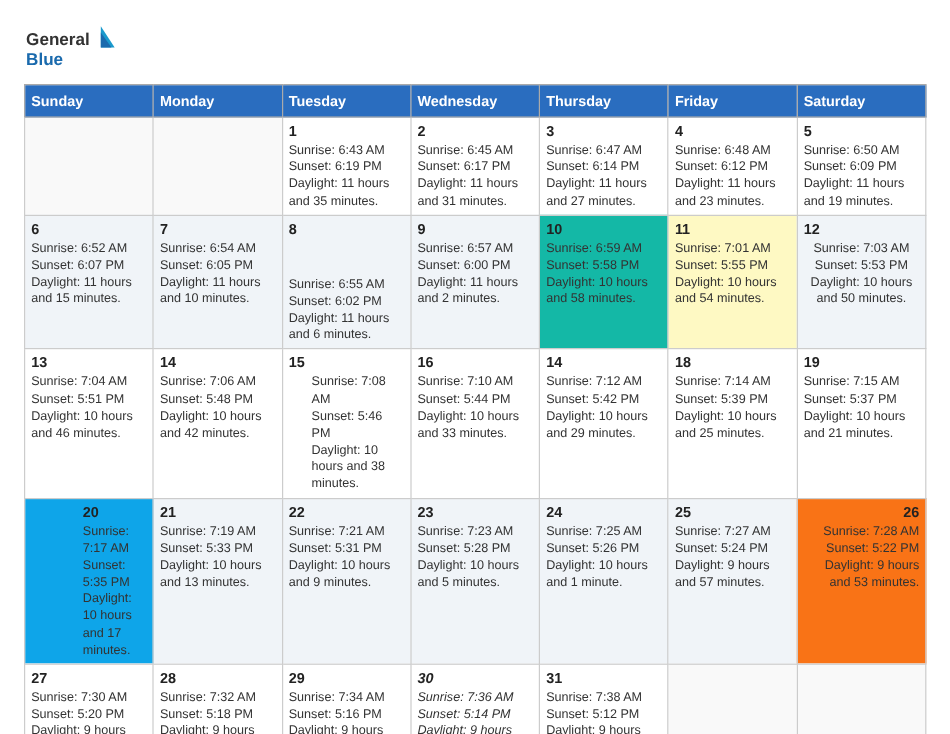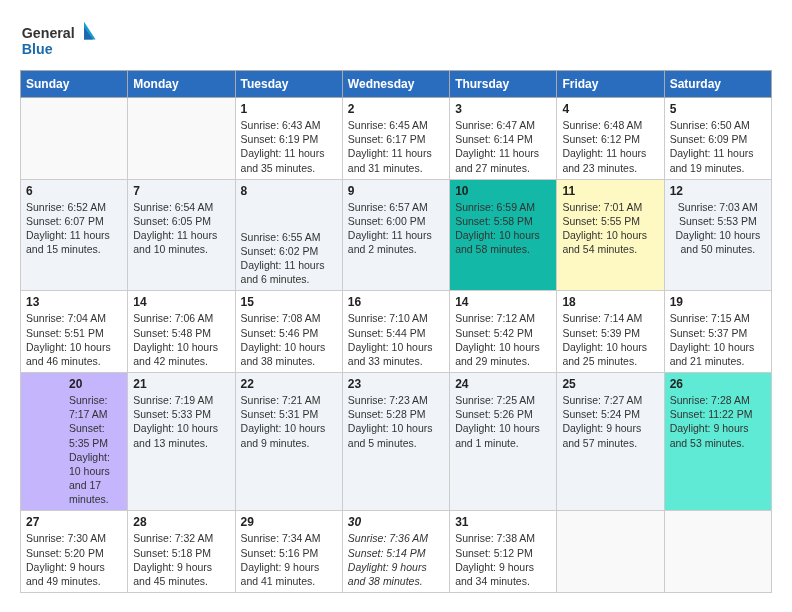--- a/index.html
+++ b/index.html
@@ -197,21 +197,21 @@
 Daylight: 10 hours and 46 minutes.</div>
         </td>
         <td style="background: rgb(255, 255, 255);">
           <span class="day-num">14</span>
           <div class="day-info" style="white-space: pre-line;">Sunrise: 7:06 AM
 Sunset: 5:48 PM
 Daylight: 10 hours and 42 minutes.</div>
         </td>
         <td style="background: rgb(255, 255, 255);">
           <span class="day-num">15</span>
-          <div class="day-info" style="white-space: pre-line;">Sunrise: 7:08 AM
+          <div class="day-info" style="white-space: pre-line; margin-left: 19px;">Sunrise: 7:08 AM
 Sunset: 5:46 PM
 Daylight: 10 hours and 38 minutes.</div>
         </td>
         <td style="background: rgb(255, 255, 255);">
           <span class="day-num">16</span>
           <div class="day-info" style="white-space: pre-line;">Sunrise: 7:10 AM
 Sunset: 5:44 PM
 Daylight: 10 hours and 33 minutes.</div>
         </td>
         <td style="background: rgb(255, 255, 255);">
@@ -227,21 +227,21 @@
 Daylight: 10 hours and 25 minutes.</div>
         </td>
         <td style="background: rgb(255, 255, 255);">
           <span class="day-num">19</span>
           <div class="day-info" style="white-space: pre-line;">Sunrise: 7:15 AM
 Sunset: 5:37 PM
 Daylight: 10 hours and 21 minutes.</div>
         </td>
       </tr>
       <tr>
-        <td style="background: #c4b5fd; padding-left: 48px;">
+        <td style="background: #0ea5e9; padding-left: 48px;">
           <span class="day-num">20</span>
           <div class="day-info" style="white-space: pre-line;">Sunrise: 7:17 AM
 Sunset: 5:35 PM
 Daylight: 10 hours and 17 minutes.</div>
         </td>
         <td style="background: rgb(240, 244, 248);">
           <span class="day-num">21</span>
           <div class="day-info" style="white-space: pre-line;">Sunrise: 7:19 AM
 Sunset: 5:33 PM
 Daylight: 10 hours and 13 minutes.</div>
@@ -263,24 +263,24 @@
           <div class="day-info" style="white-space: pre-line;">Sunrise: 7:25 AM
 Sunset: 5:26 PM
 Daylight: 10 hours and 1 minute.</div>
         </td>
         <td style="background: rgb(240, 244, 248);">
           <span class="day-num">25</span>
           <div class="day-info" style="white-space: pre-line;">Sunrise: 7:27 AM
 Sunset: 5:24 PM
 Daylight: 9 hours and 57 minutes.</div>
         </td>
-        <td style="background: #5eead4;">
+        <td style="background: #f97316; text-align: right;">
           <span class="day-num">26</span>
           <div class="day-info" style="white-space: pre-line;">Sunrise: 7:28 AM
-Sunset: 11:22 PM
+Sunset: 5:22 PM
 Daylight: 9 hours and 53 minutes.</div>
         </td>
       </tr>
       <tr>
         <td style="background: rgb(255, 255, 255);">
           <span class="day-num">27</span>
           <div class="day-info" style="white-space: pre-line;">Sunrise: 7:30 AM
 Sunset: 5:20 PM
 Daylight: 9 hours and 49 minutes.</div>
         </td>

